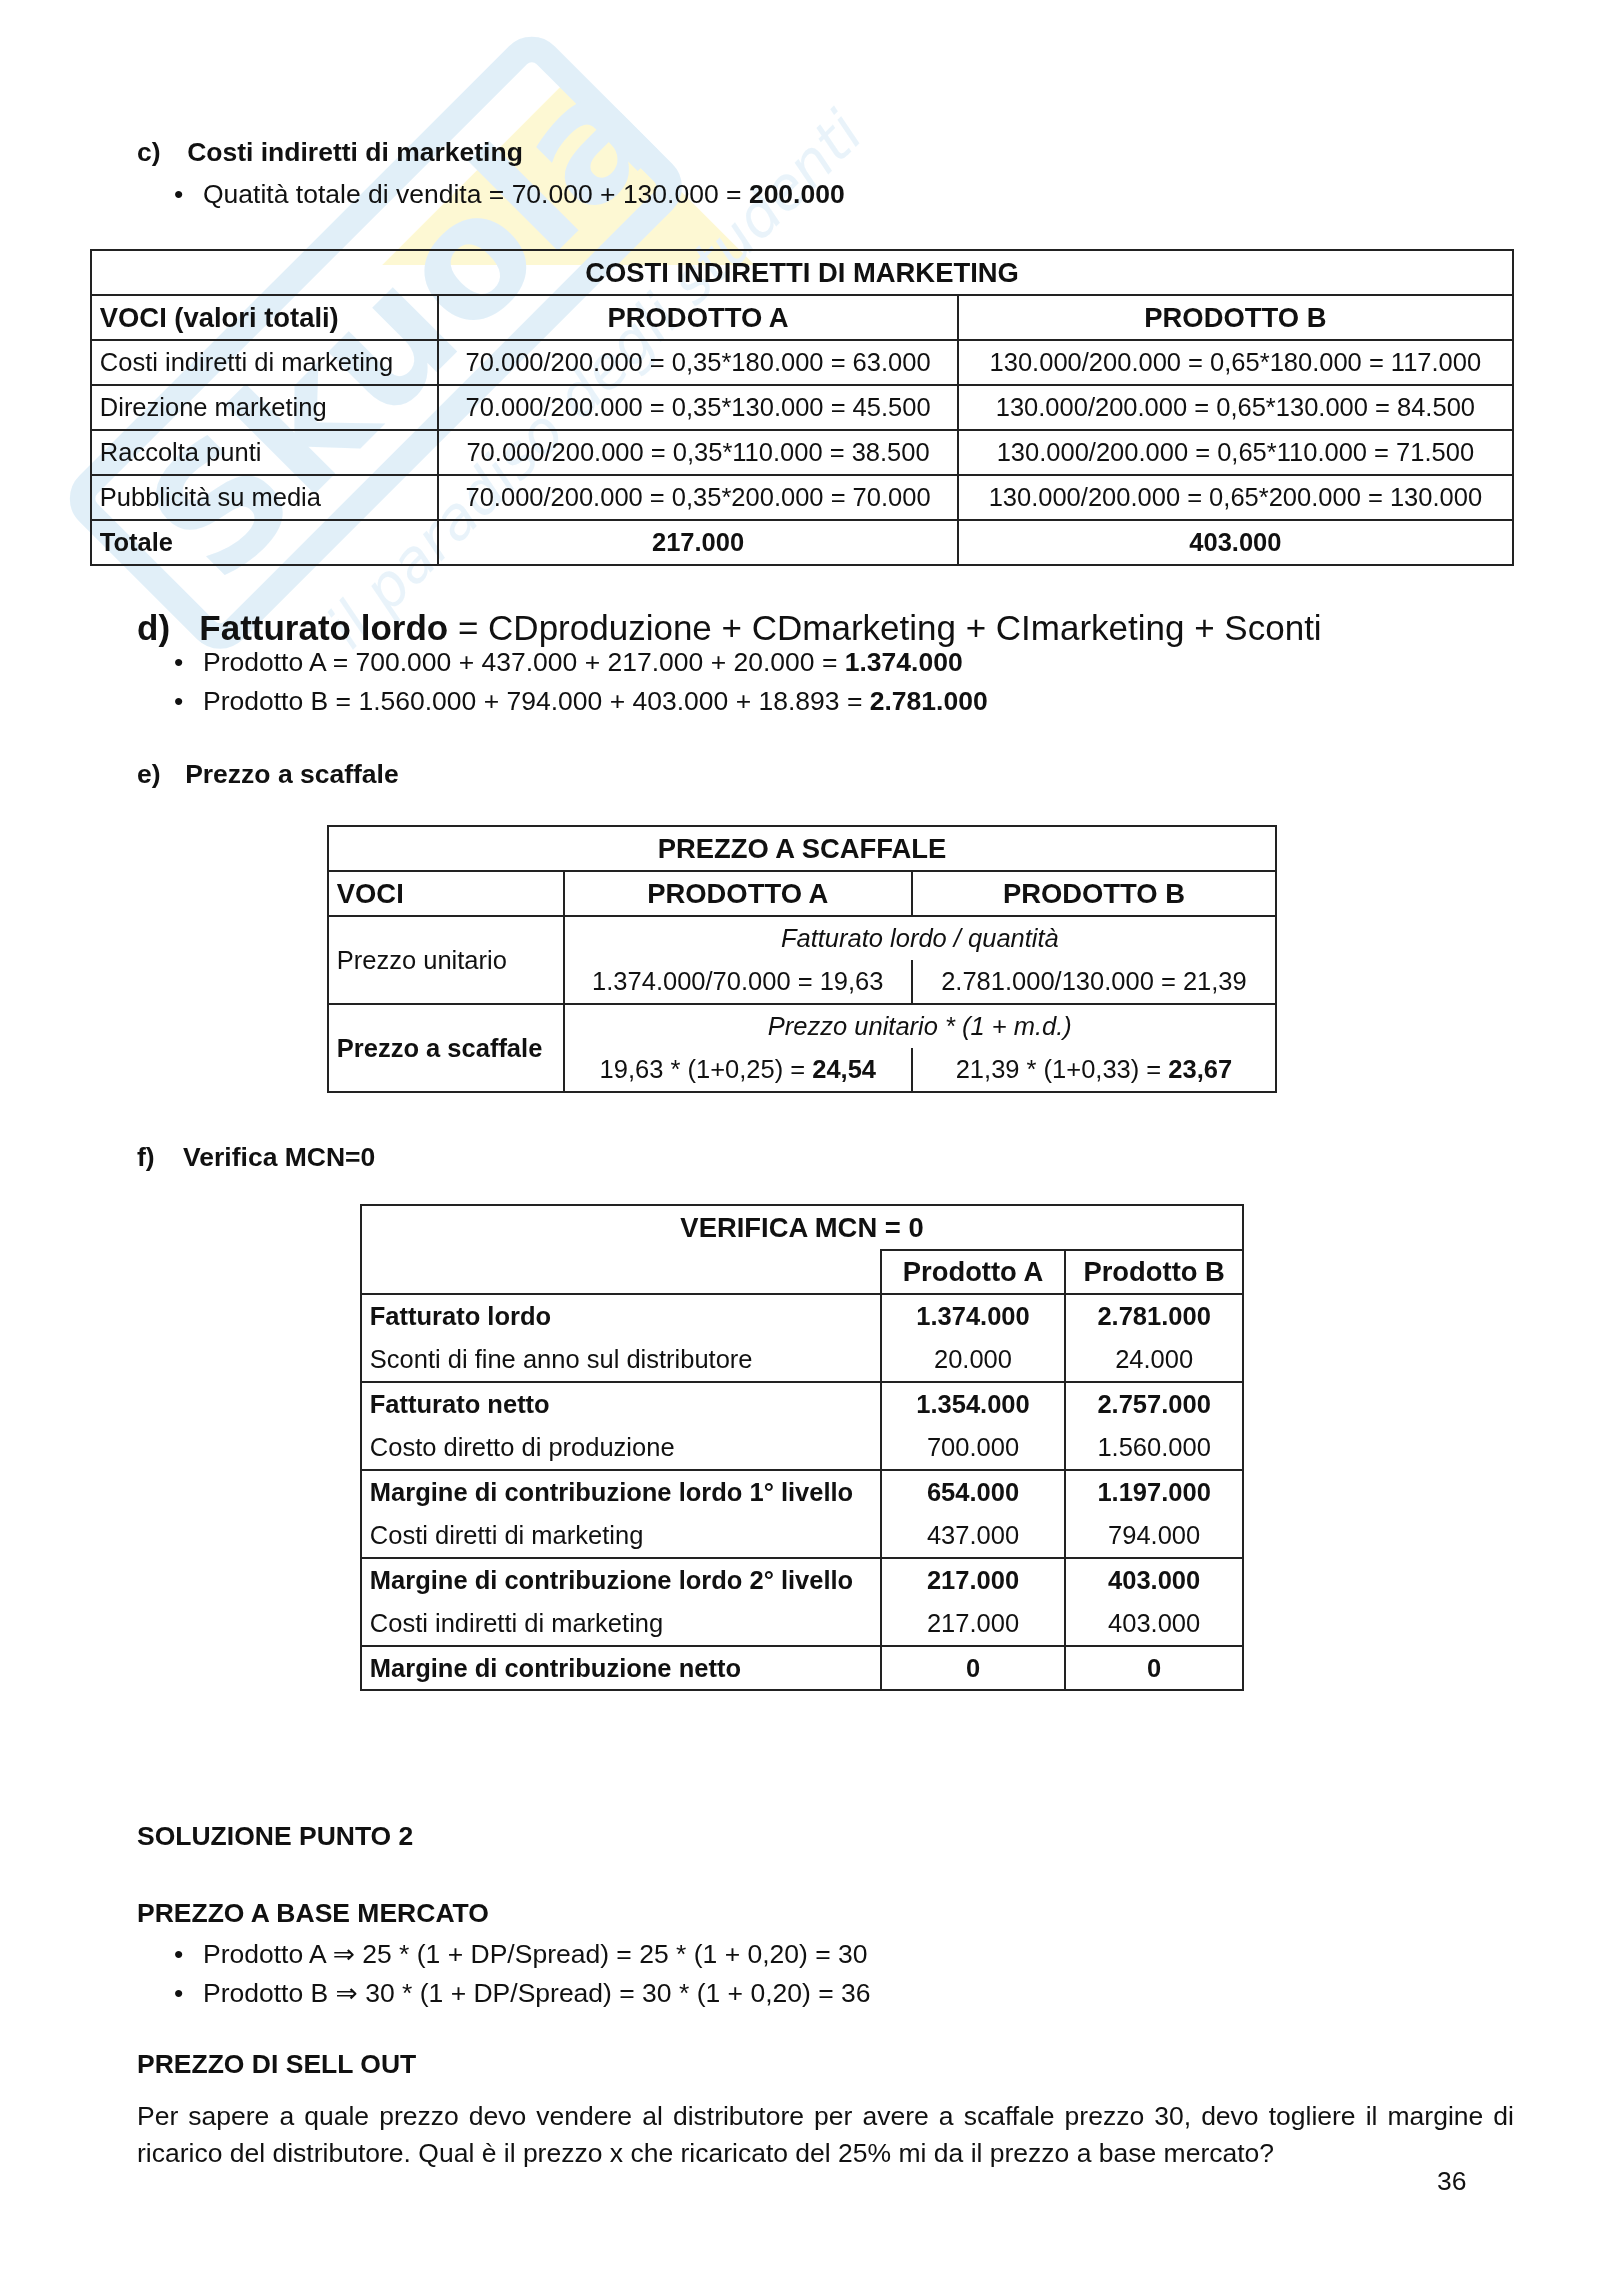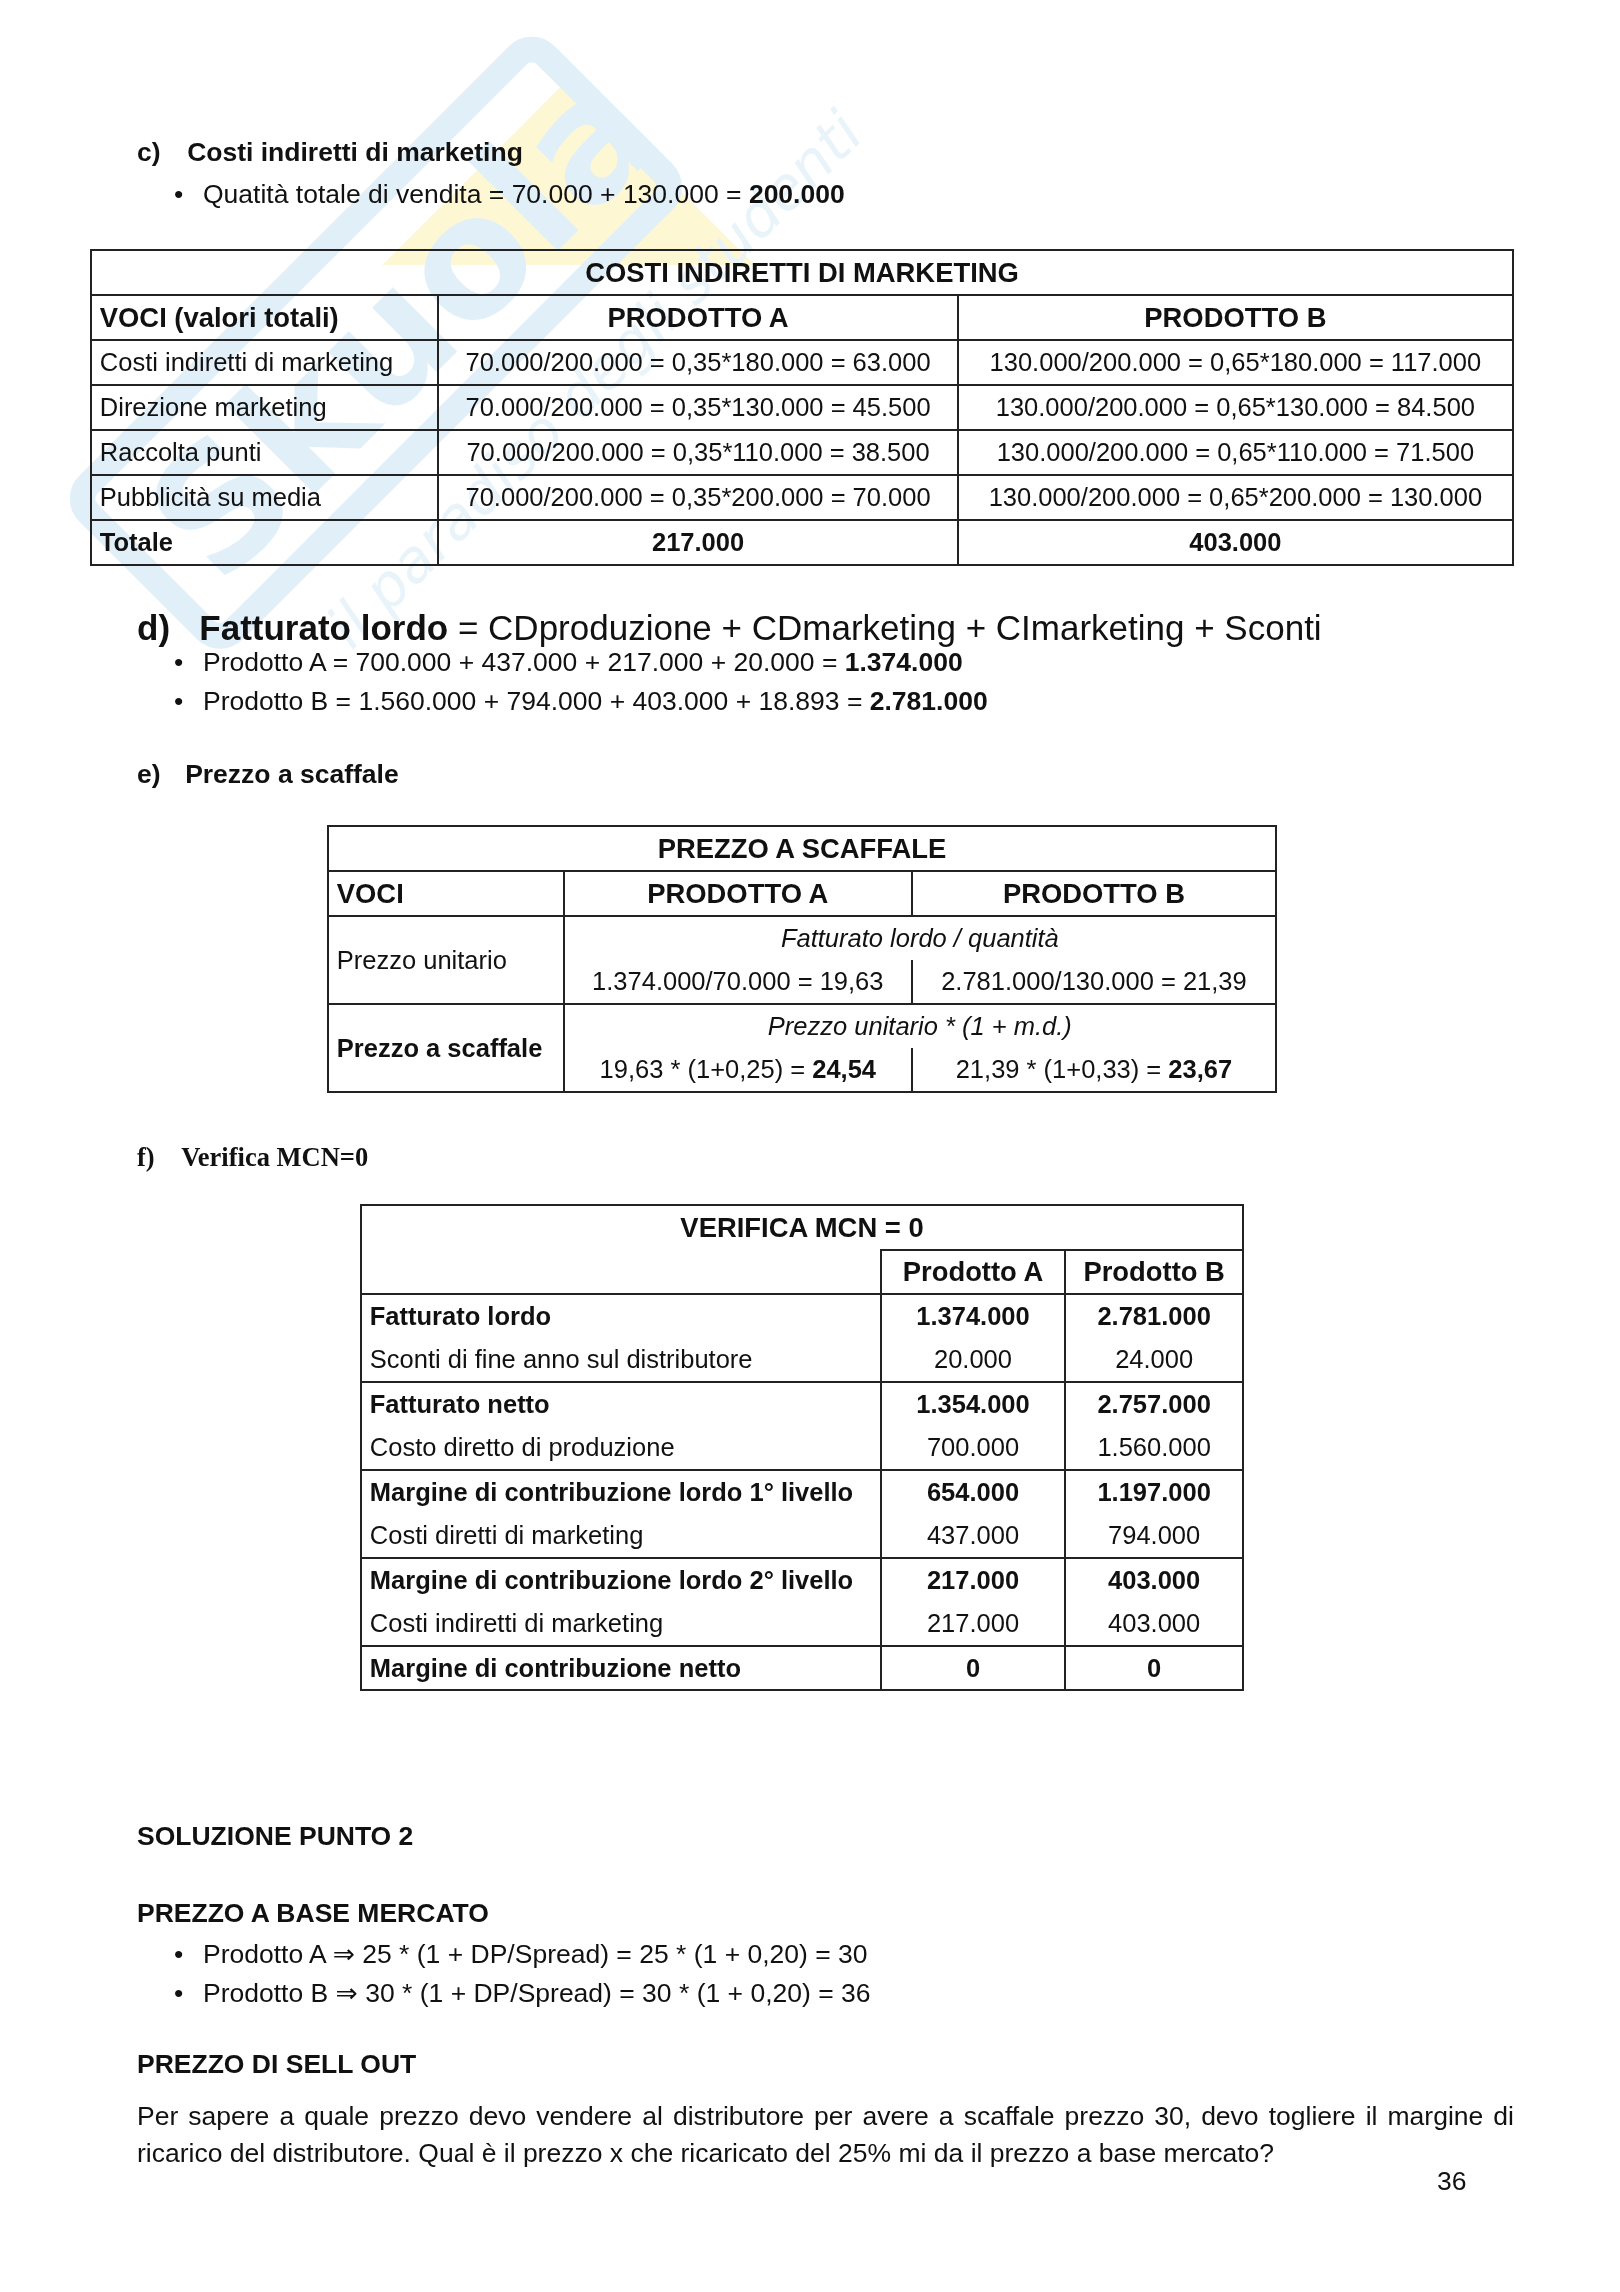--- a/index.html
+++ b/index.html
@@ -143,21 +143,21 @@
       <td rowspan="2" class="bold">Prezzo a scaffale</td>
       <td colspan="2" class="c italic noborder-b">Prezzo unitario * (1 + m.d.)</td>
     </tr>
     <tr style="height:44px">
       <td class="c noborder-t"><span>19,63 * (1+0,25) = </span><b>24,54</b></td>
       <td class="c noborder-t"><span>21,39 * (1+0,33) = </span><b>23,67</b></td>
     </tr>
   </tbody>
     </table>
 
-  <div class="abs h" style="left:137px; top:1142px;font-family:Liberation Serif, serif;">
+  <div class="abs h" style="left:137px; top:1142px;">
     <span>f)</span>
     <span style="display:inline-block;width:13.7px"></span>
     <span>Verifica MCN=0</span>
   </div>
 
   <table class="grid mcn" style="left:360px; top:1204px; width:884px;">
     <colgroup>
         <col style="width:520px">
         <col style="width:185px">
         <col style="width:178px">

